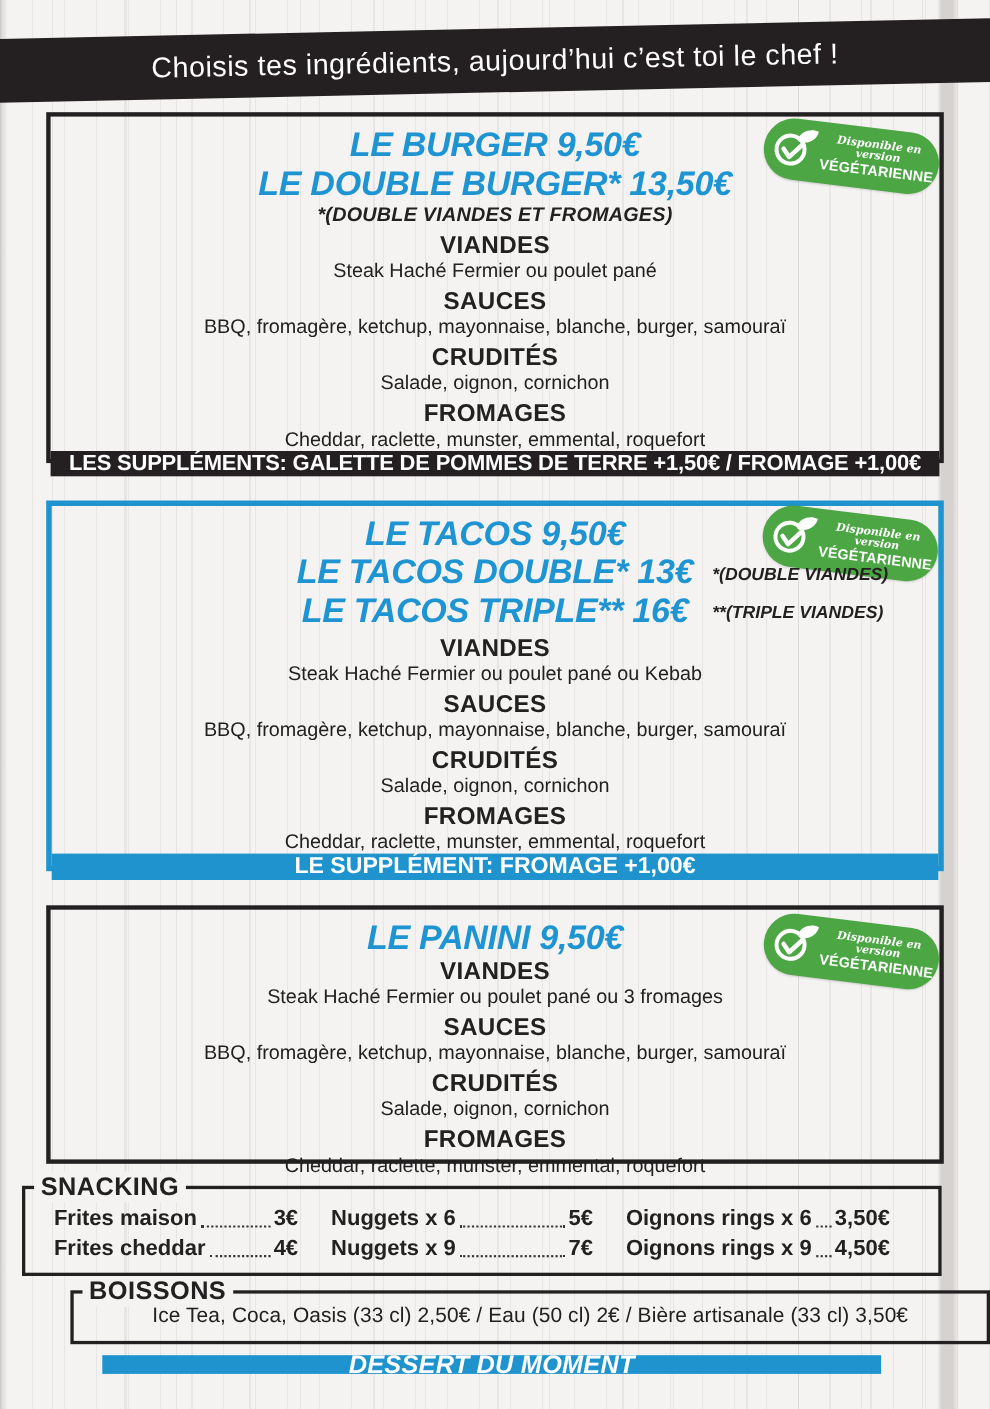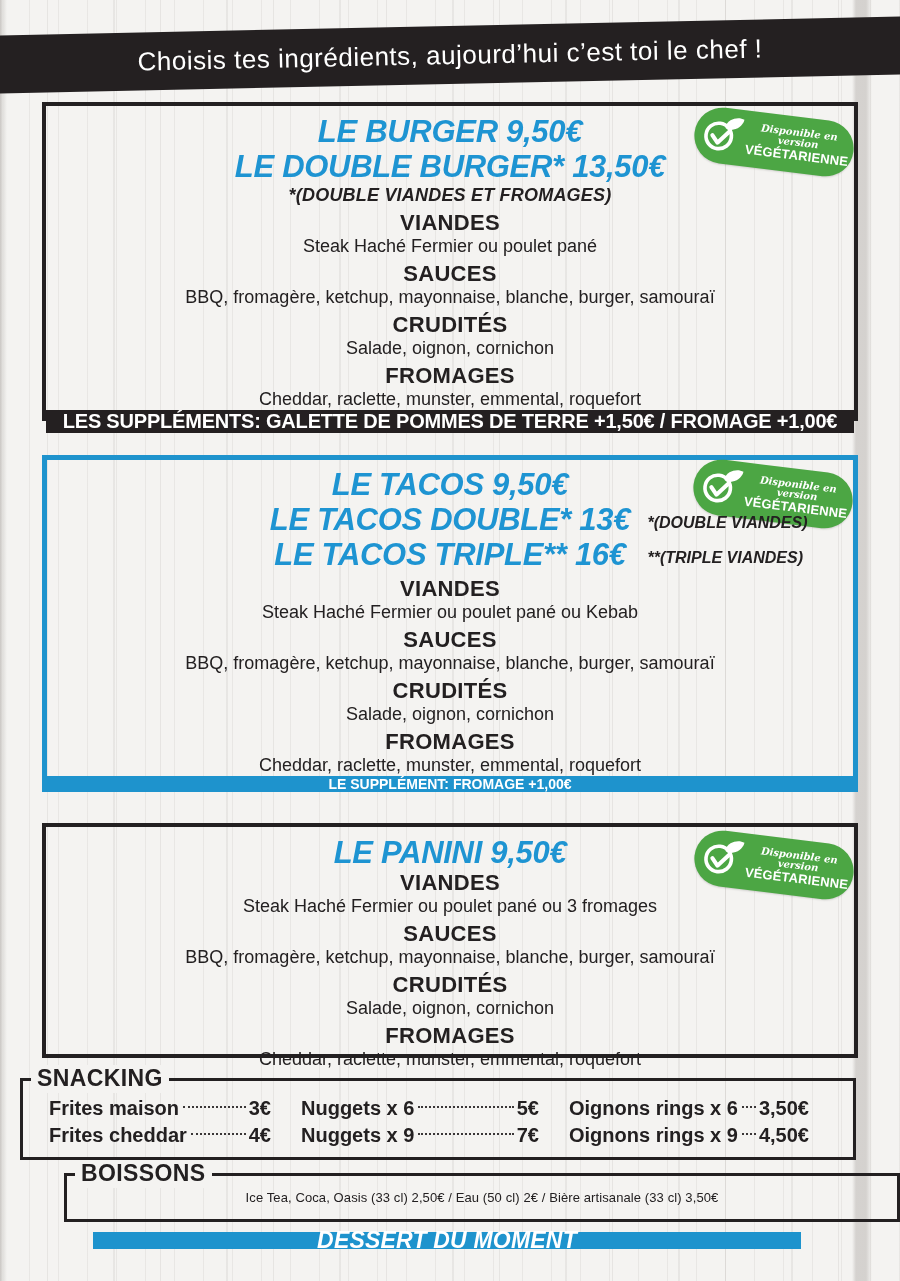--- a/index.html
+++ b/index.html
@@ -44,21 +44,21 @@
   .category { margin-top:4px; }
   .category .cat-name { font-size:22px; font-weight:700; letter-spacing:.3px; line-height:1.15; }
   .category .cat-items { font-size:18px; font-weight:400; line-height:1.15; margin-top:1px; }
 
   .supp-bar {
     margin-top:auto; width:100%; height:34px;
     display:flex; align-items:center; justify-content:center;
     white-space:nowrap; color:#fff; font-weight:700;
   }
   .supp-bar.dark { background:#242021; font-size:20px; letter-spacing:-.2px; }
-  .supp-bar.bluebg { background:#1e93cd; font-size:14px; }
+  .supp-bar.bluebg { background:#1e93cd; font-size:21px; }
 
   
   .veg-badge {
     position:absolute; right:0px; width:160px; height:56px;
     background:#4ca644; border-radius:28px; transform:rotate(7deg);
     display:flex; align-items:center; padding:0 8px 0 6px; gap:2px;
     box-shadow:0 1px 2px rgba(0,0,0,.15);
   }
   .veg-badge .txt { display:flex; flex-direction:column; align-items:center; line-height:1.05; flex:1; }
   .veg-badge .script { color:#fff; font-family:"DejaVu Serif",serif; font-style:italic; font-size:10px; font-weight:700; }
@@ -68,27 +68,27 @@
   .labeled-box { position:absolute; left:20px; width:836px; border:3px solid #232021; }
   .box-label {
     position:absolute; top:-16px; left:8px; padding:0 6px; background:#f4f3f1;
     font-size:23px; font-weight:800; letter-spacing:.4px; line-height:1.2;
   }
 
   .snack-grid {
     display:grid; grid-template-columns:252px 268px 1fr;
     padding:16px 14px 8px 26px; row-gap:4px;
   }
-  .snack-item { display:flex; align-items:center; font-size:20px; font-weight:600; padding-right:30px; }
+  .snack-item { display:flex; align-items:flex-end; font-size:20px; font-weight:600; padding-right:30px; }
   .snack-item .dots { flex:1; min-width:12px; border-bottom:2px dotted #3a3637; margin:0 3px 4px 4px; }
   .snack-item .price { white-space:nowrap; }
 
   .drinks-line {
     display:flex; align-items:center; justify-content:center;
-    height:42px; font-size:13px; font-weight:500; letter-spacing:.1px; white-space:nowrap;
+    height:42px; font-size:19px; font-weight:500; letter-spacing:.1px; white-space:nowrap;
   }
 
   .dessert-bar {
     position:absolute; left:93px; top:1232px; width:708px; height:17px;
     background:#1e93cd; display:flex; align-items:center; justify-content:center;
   }
   .dessert-bar span { color:#fff; font-size:23px; font-weight:800; font-style:italic; letter-spacing:.2px; }
 </style>
 </head>
 <body>

